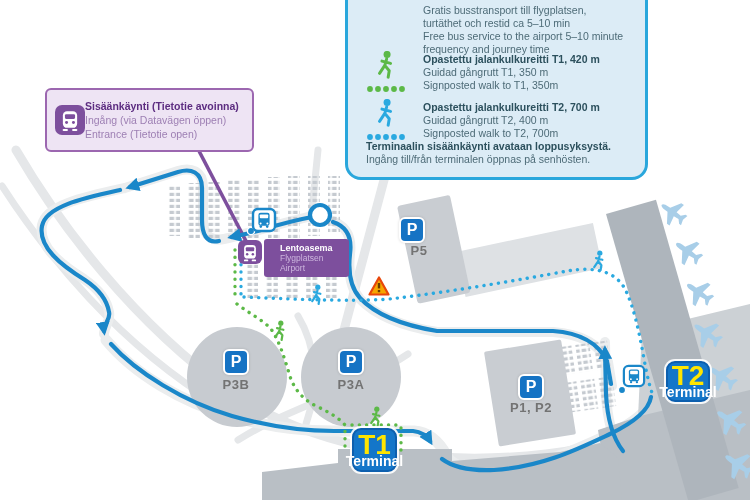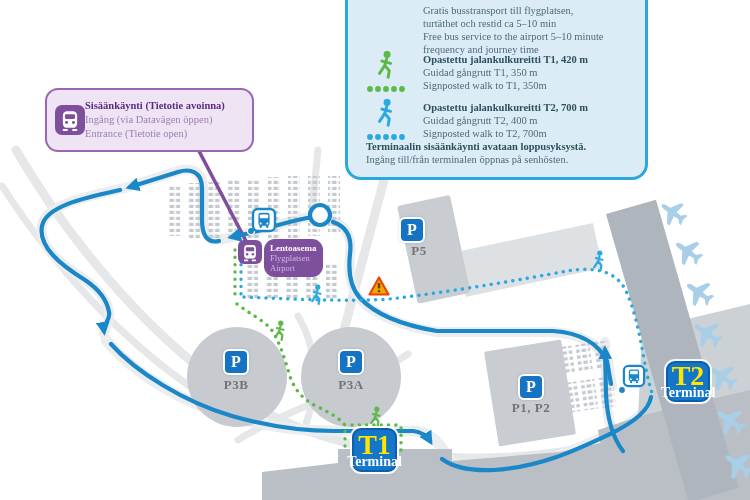--- a/index.html
+++ b/index.html
@@ -1,38 +1,38 @@
 <!DOCTYPE html>
 <html><head>
 <meta charset="utf-8">
 <style>
   html,body{margin:0;padding:0;background:#fff;}
   .stage{position:relative;width:750px;height:500px;overflow:hidden;background:#fff;
-         font-family:Liberation Serif, serif;}
+         font-family:Liberation Sans, sans-serif;}
   .stage svg.map{position:absolute;left:0;top:0;z-index:1;}
   .abs{position:absolute;z-index:3;}
 
   
   .infobox{left:345px;top:-26px;width:303px;height:206px;background:#dcecf6;
            border:3px solid #2aa7dc;border-radius:16px;box-sizing:border-box;}
   .infobox .txt{position:absolute;font-size:10.5px;line-height:13px;color:#4d6b77;}
   .infobox .txt b{display:block;color:#2c505d;}
   .legicon{position:absolute;left:14px;width:48px;height:46px;}
 
   
   .callout{left:45px;top:88px;width:209px;height:64px;background:#eee4f4;
-           border:2.5px solid #9c67b0;border-radius:13px;box-sizing:border-box;
+           border:2.5px solid #9c67b0;border-radius:6px;box-sizing:border-box;
            display:flex;align-items:center;gap:0;padding:0 8px;}
   .callout .ct{font-size:10.5px;line-height:14px;color:#9d7fb3;}
   .callout .ct b{color:#5c2c80;}
 
   
   .sticon{left:238px;top:240px;width:24px;height:24px;}
-  .stlabel{left:264px;top:239px;background:#7d4f9d;border-radius:11px;color:#cdb6de;
-           font-size:8.5px;line-height:10px;padding:4px 6px;}
+  .stlabel{left:264px;top:239px;background:#7d4f9d;border-radius:3px;color:#cdb6de;
+           font-size:8.5px;line-height:10px;padding:4px 16px;}
   .stlabel b{color:#fff;font-size:9px;}
 
   
   .pbadge{width:26px;height:26px;background:#1573c4;border:2px solid #fff;border-radius:6px;
           box-sizing:border-box;color:#fff;font-weight:bold;font-size:16px;display:flex;
           align-items:center;justify-content:center;box-shadow:0 0 3px rgba(0,0,0,.15);}
   .plabel{color:#737373;font-weight:bold;font-size:13px;text-align:center;letter-spacing:.5px;}
 
   
   .tbadge{background:#1476c9;border:2px solid #0d5fae;border-radius:9px;box-shadow:0 0 0 2px rgba(255,255,255,.9);

